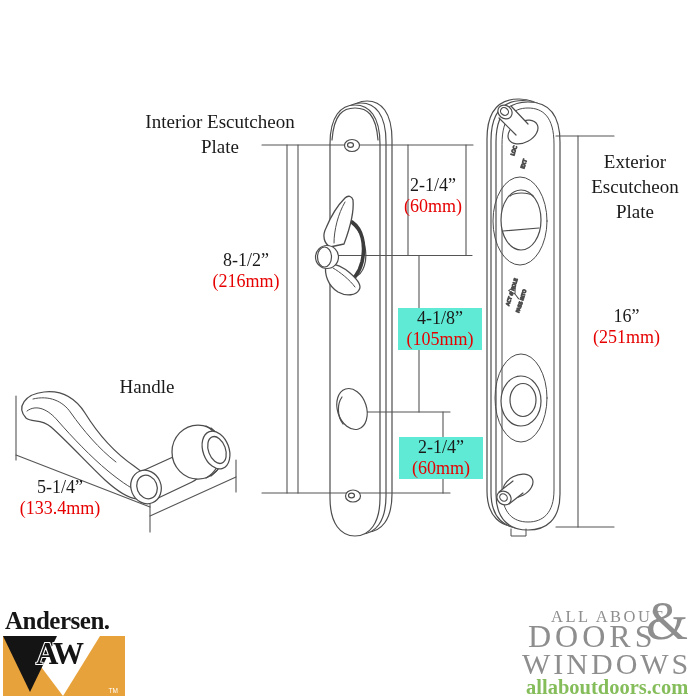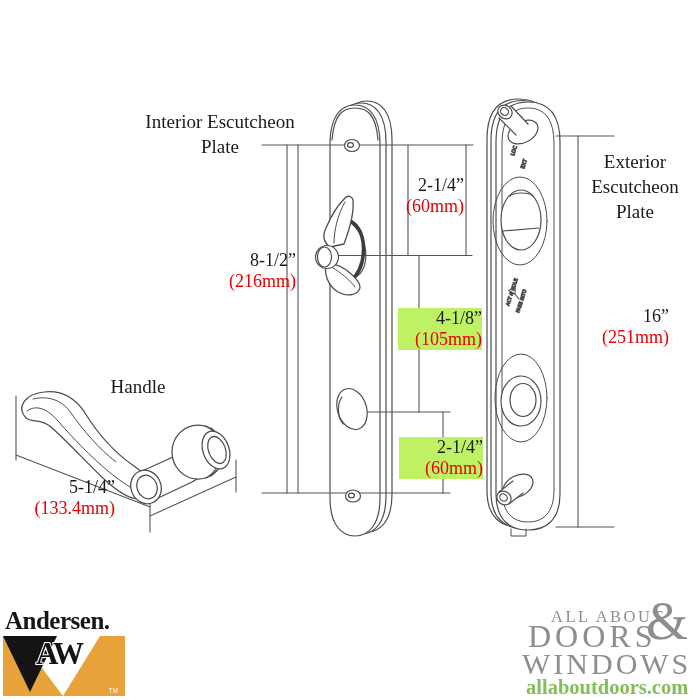--- a/index.html
+++ b/index.html
@@ -5,24 +5,24 @@
   :root{
     --ink:#1a1a1a; --red:#e60000; --line:#4d4d4d;
     --orange:#e8a23b; --gray:#8e8e8e; --green:#85bd5b;
   }
   html,body{margin:0;padding:0;background:#fff;}
   #stage{position:relative;width:700px;height:700px;background:#ffffff;overflow:hidden;
          font-family:"Liberation Serif", serif;padding-left:28px;}
   #artwork{position:absolute;left:0;top:0;}
   .lbl{position:absolute;color:var(--ink);font-size:19px;line-height:1.32;text-align:center;
        white-space:pre-line;}
-  .dim{position:absolute;text-align:right;font-size:18px;line-height:1.18;}
+  .dim{position:absolute;text-align:center;font-size:18px;line-height:1.18;}
   .dim .in{color:var(--ink);display:block;}
   .dim .mm{color:var(--red);display:block;}
-  .maskbg{background:#bef264;}
+  .maskbg{background:#5eead4;}
   
   #andersen{position:absolute;left:3px;top:608px;width:130px;}
   #andersen .word{font-family:"Liberation Serif",serif;font-weight:bold;font-size:25px;
                   color:#161616;letter-spacing:-0.5px;line-height:1;margin:0 0 3px 2px;}
   
   #retailer{position:absolute;left:490px;top:598px;width:210px;height:102px;
             font-family:"Liberation Serif",serif;color:var(--gray);}
   #retailer .r1{position:absolute;left:61px;top:9px;font-size:16.5px;letter-spacing:2.5px;}
   #retailer .amp{position:absolute;left:156px;top:-4px;font-size:54px;line-height:1;}
   #retailer .r2{position:absolute;left:38px;top:22px;font-size:32px;letter-spacing:4px;line-height:1;}
@@ -174,21 +174,21 @@
     </g>
   </svg>
 
   <div class="lbl" style="left:130px;top:109px;width:180px;">Interior Escutcheon
 Plate</div>
 
   <div class="lbl" style="left:572px;top:149px;width:126px;">Exterior
 Escutcheon
 Plate</div>
 
-  <div class="lbl" style="left:93px;top:374px;width:90px;">Handle</div>
+  <div class="lbl" style="left:102px;top:374px;width:90px;">Handle</div>
 
   <div class="dim" style="left:196px;top:250px;width:100px;">
     <span class="in">8-1/2”</span>
     <span class="mm">(216mm)</span>
   </div>
 
   <div class="dim" style="left:402px;top:175px;width:62px;">
     <span class="in">2-1/4”</span>
     <span class="mm">(60mm)</span>
   </div>

